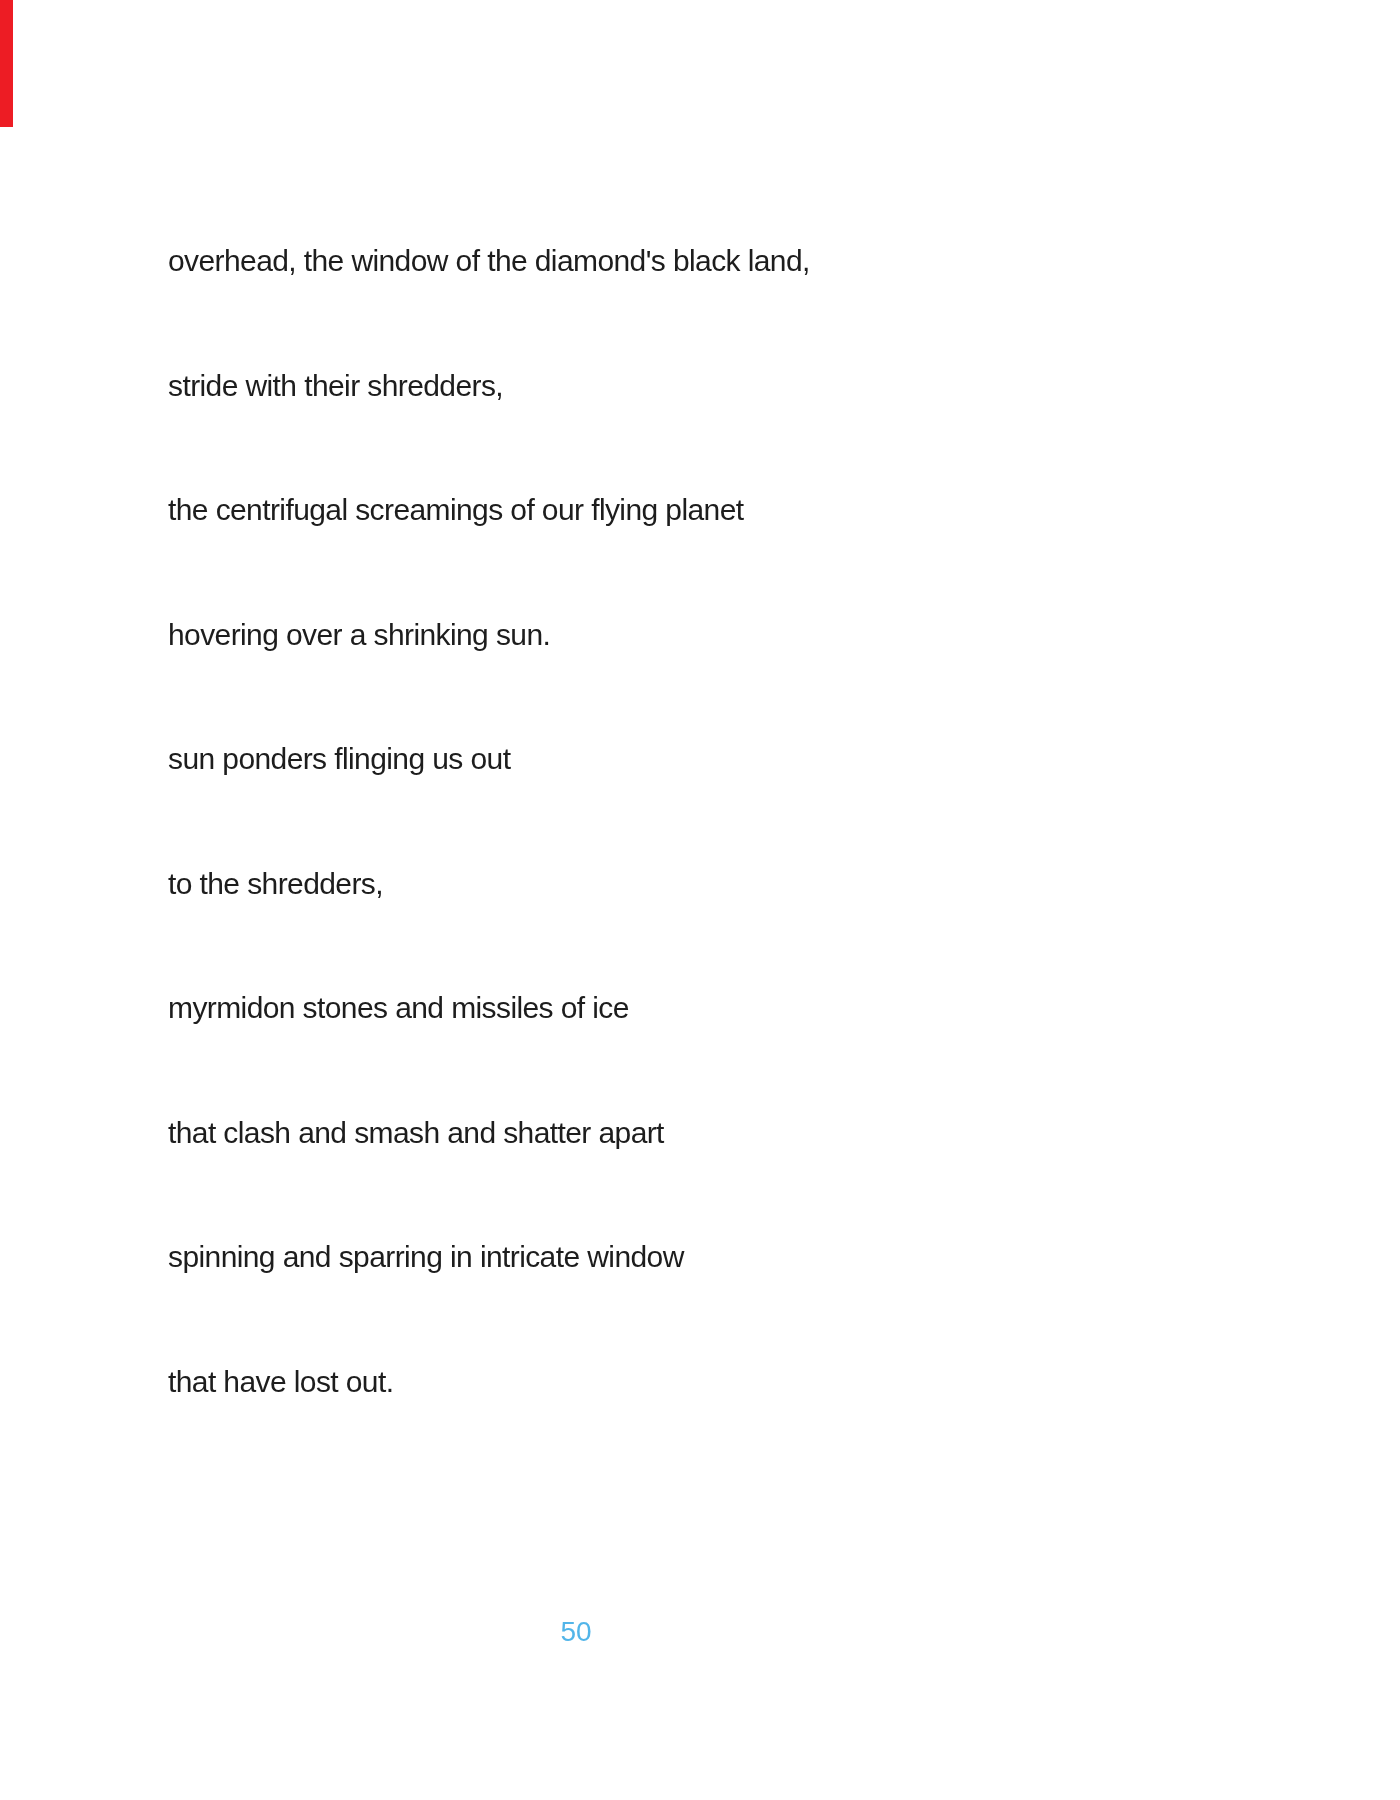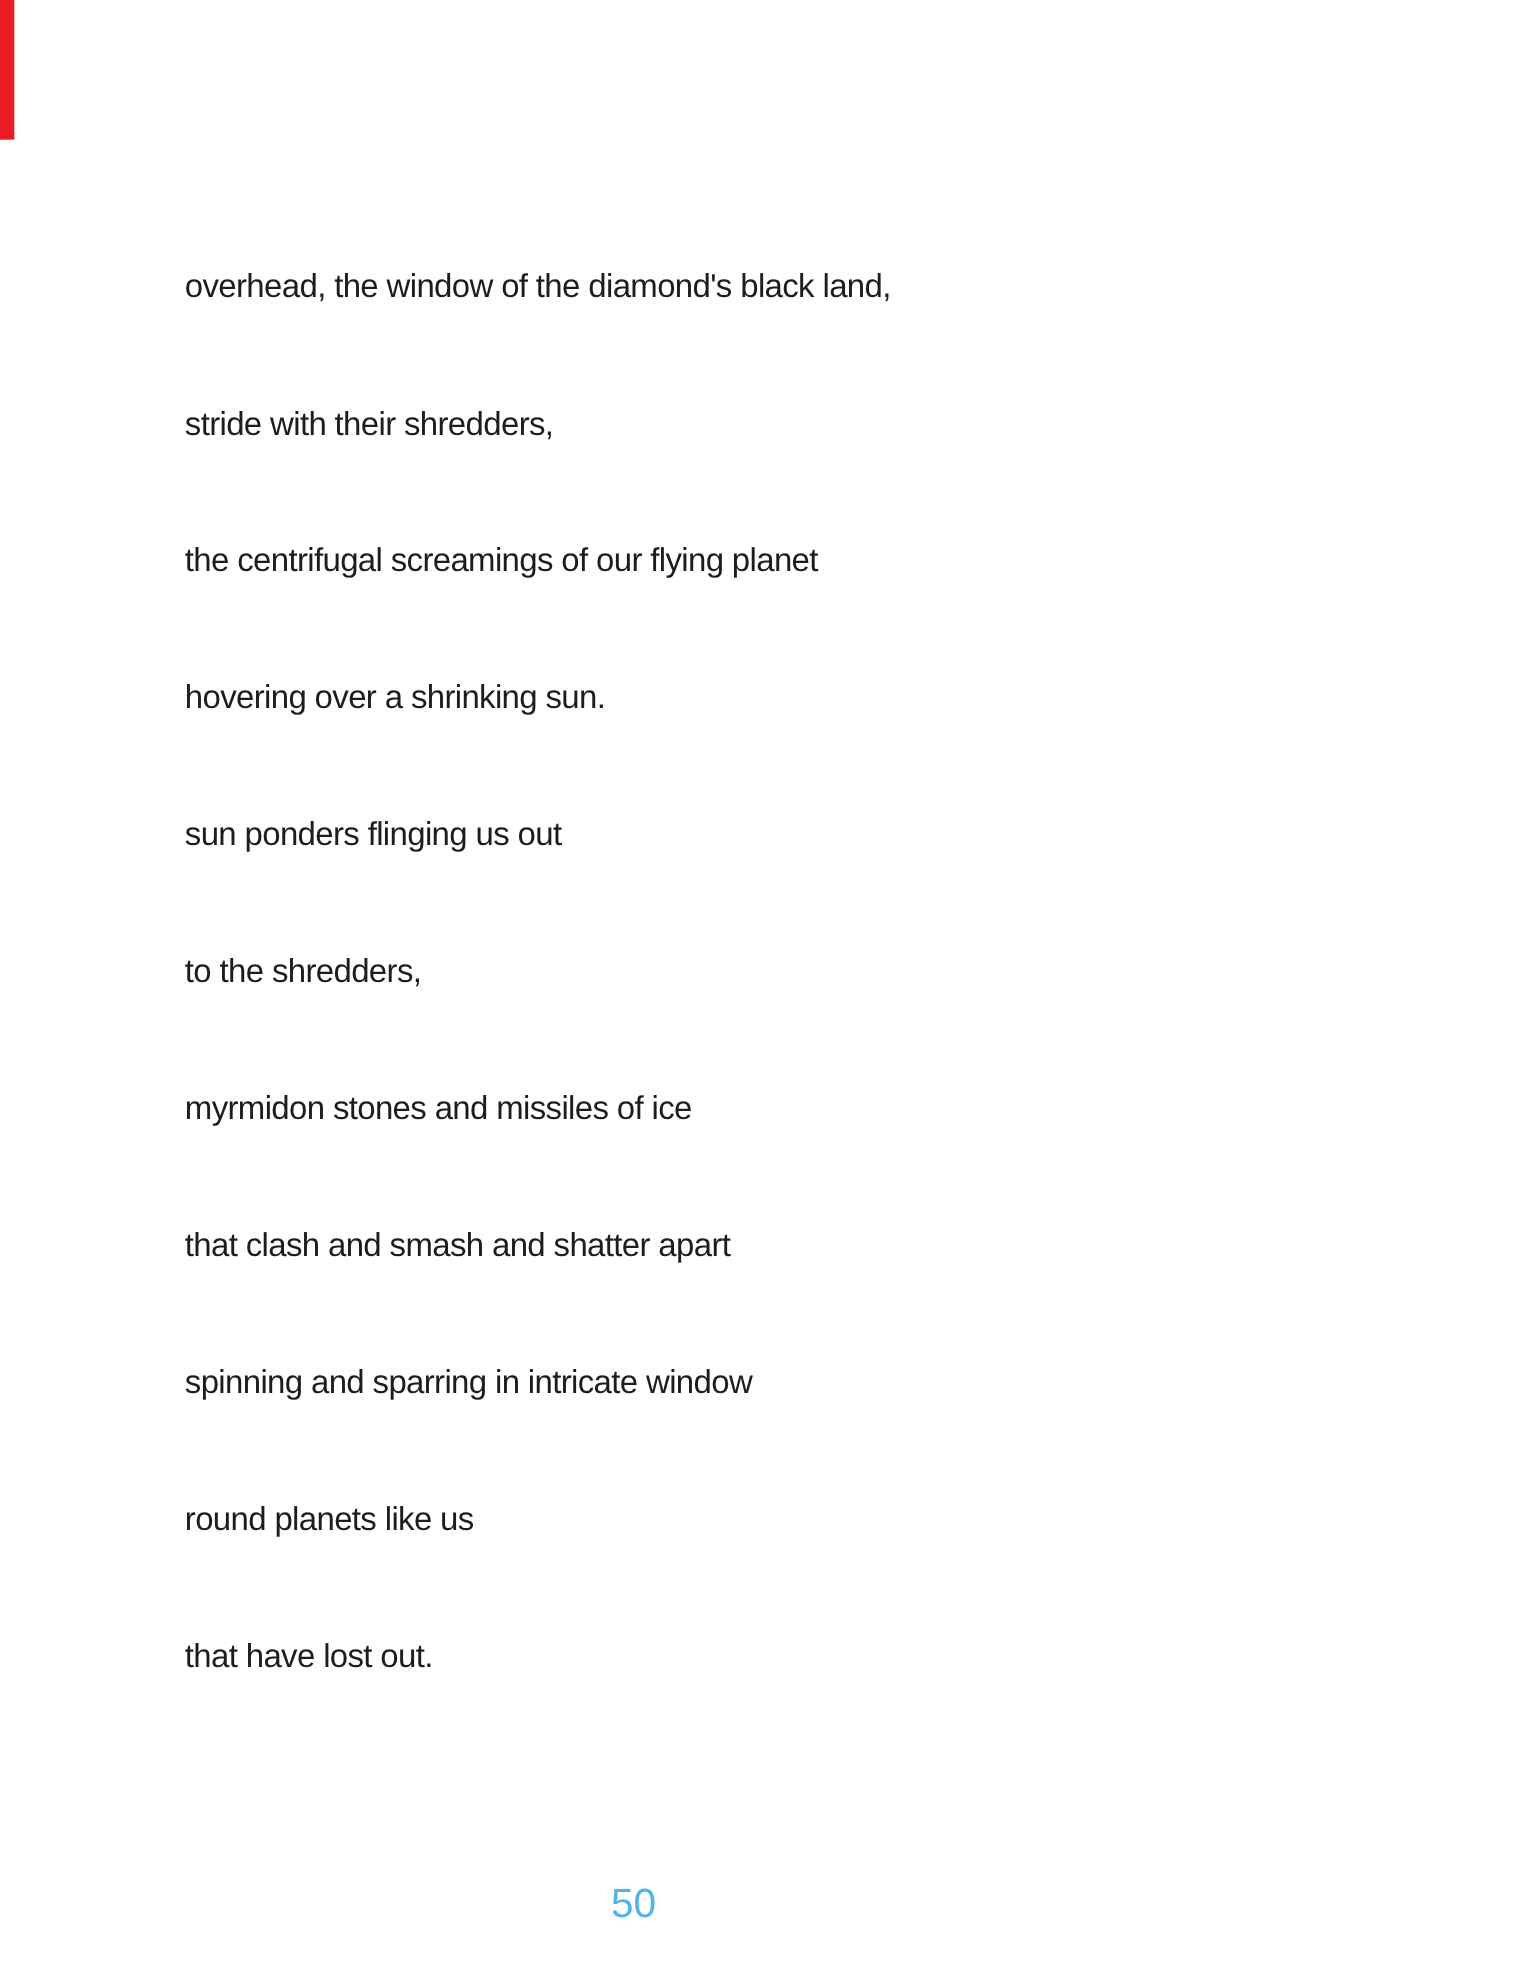--- a/index.html
+++ b/index.html
@@ -32,24 +32,24 @@
     letter-spacing: -0.6px;
     color: #1d1d1d;
     white-space: pre;
   }
   .poem-line {
     display: block;
   }
   .page-number {
     position: absolute;
     left: 0;
-    top: 1710px;
+    top: 1616px;
     width: 100%;
     text-align: center;
-    font-size: 37px;
+    font-size: 28px;
     line-height: 1.15;
     color: #52b5e9;
   }
 </style>
 </head>
 <body>
 
 <div class="page">
 
   <div class="red-stripe"></div>
@@ -57,19 +57,18 @@
   <div class="poem">
     <span class="poem-line">overhead, the window of the diamond's black land,</span>
     <span class="poem-line">stride with their shredders,</span>
     <span class="poem-line">the centrifugal screamings of our flying planet</span>
     <span class="poem-line">hovering over a shrinking sun.</span>
     <span class="poem-line">sun ponders flinging us out</span>
     <span class="poem-line">to the shredders,</span>
     <span class="poem-line">myrmidon stones and missiles of ice</span>
     <span class="poem-line">that clash and smash and shatter apart</span>
     <span class="poem-line">spinning and sparring in intricate window</span>
-    <span class="poem-line">round planets like us</span>
     <span class="poem-line">that have lost out.</span>
   </div>
 
   <div class="page-number">50</div>
 
 </div>
 
 </body></html>

